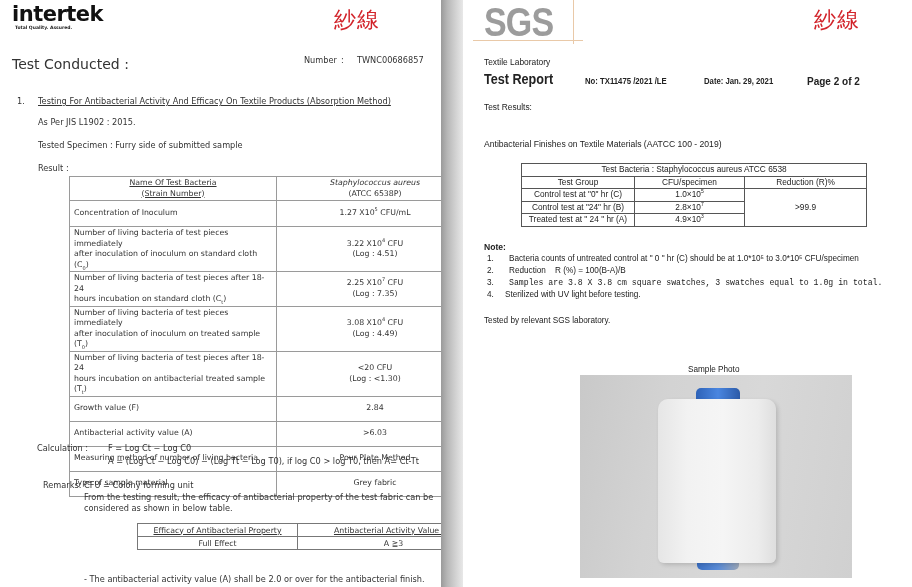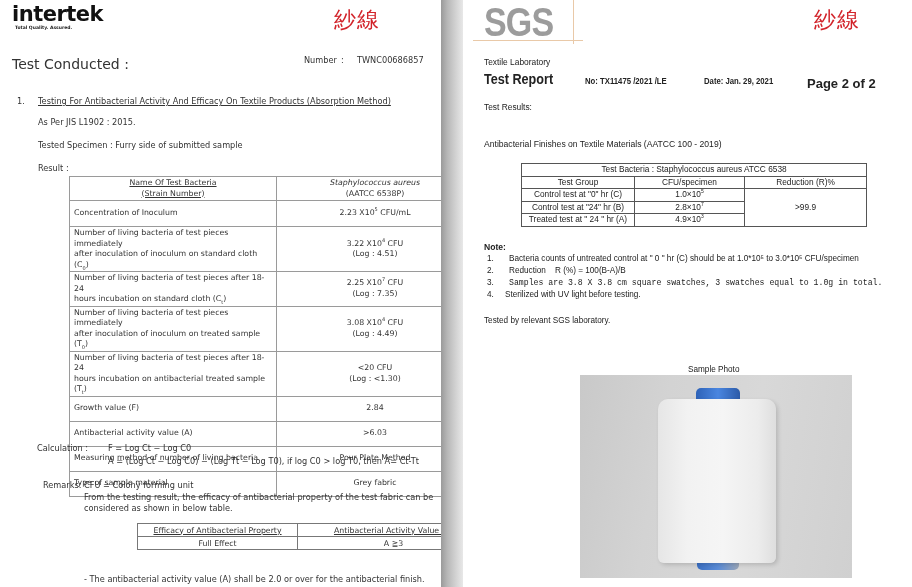--- a/index.html
+++ b/index.html
@@ -81,26 +81,26 @@
 
   <table id="it-results">
     <tbody>
         <tr class="h">
       <td style="text-align:center;">
         <span class="u">Name Of Test Bacteria</span><br>
         <span class="u">(Strain Number)</span>
       </td>
       <td class="c2">
         <i>Staphylococcus aureus</i><br>
-        <span>(AATCC 6538P)</span>
+        <span>(ATCC 6538P)</span>
       </td>
     </tr>
     <tr class="singlebig">
       <td>Concentration of Inoculum</td>
-      <td class="c2"><span>2.23 X10</span><sup>5</sup><span> CFU/mL</span></td>
+      <td class="c2"><span>1.27 X10</span><sup>5</sup><span> CFU/mL</span></td>
     </tr>
     <tr>
       <td><span>Number of living bacteria of test pieces immediately</span><br><span>after inoculation of inoculum on standard cloth (C</span><sub>0</sub><span>)</span></td>
       <td class="c2"><span>3.22 X10</span><sup>4</sup><span> CFU</span><br><span>(Log : 4.51)</span></td>
     </tr>
     <tr>
       <td><span>Number of living bacteria of test pieces after 18-24</span><br><span>hours incubation on standard cloth (C</span><sub>t</sub><span>)</span></td>
       <td class="c2"><span>2.25 X10</span><sup>7</sup><span> CFU</span><br><span>(Log : 7.35)</span></td>
     </tr>
     <tr>
@@ -160,21 +160,21 @@
 <div class="page" id="right-page">
   <div class="sgs-hline"></div>
   <div class="sgs-vline"></div>
   <div class="abs logo-sgs">SGS</div>
   <div class="abs red-mark" style="left:351px; top:5px;">紗線</div>
 
   <div class="abs sg" style="left:21px; top:57px; font-size:8.4px;">Textile Laboratory</div>
   <div class="abs sg" style="left:21px; top:71px; font-size:14px; font-weight:bold; transform:scaleX(0.9); transform-origin:left;">Test Report</div>
   <div class="abs sg" style="left:122px; top:76px; font-size:8.6px; font-weight:bold; transform:scaleX(0.9); transform-origin:left;">No: TX11475 /2021 /LE</div>
   <div class="abs sg" style="left:241px; top:76px; font-size:8.6px; font-weight:bold; transform:scaleX(0.9); transform-origin:left;">Date: Jan. 29, 2021</div>
-  <div class="abs sg" style="left:344px; top:76px; font-size:13px; font-weight:bold;">Page  2  of  2</div>
+  <div class="abs sg" style="left:344px; top:76px; font-size:10px; font-weight:bold;">Page  2  of  2</div>
 
   <div class="abs sg" style="left:21px; top:102px; font-size:8.4px;">Test Results:</div>
   <div class="abs sg" style="left:21px; top:139px; font-size:8.6px;">Antibacterial Finishes on Textile Materials (AATCC 100 - 2019)</div>
 
   <table id="sgs-table">
     <tbody>
         <tr>
       <td colspan="3">Test Bacteria : Staphylococcus aureus ATCC 6538</td>
     </tr>
     <tr>

